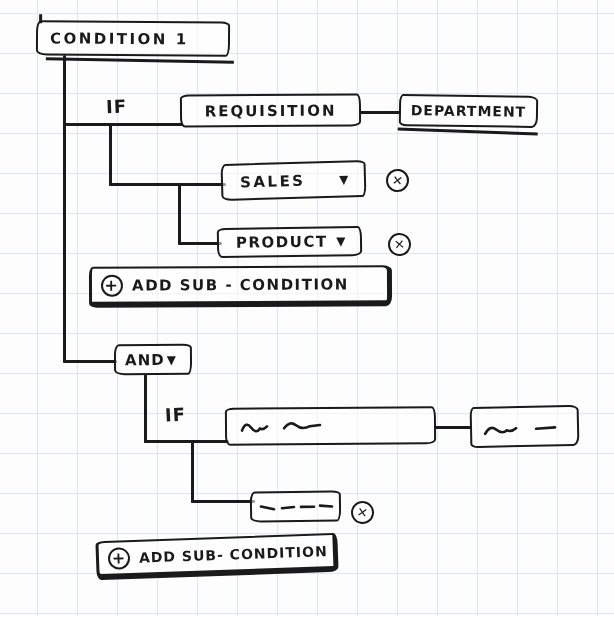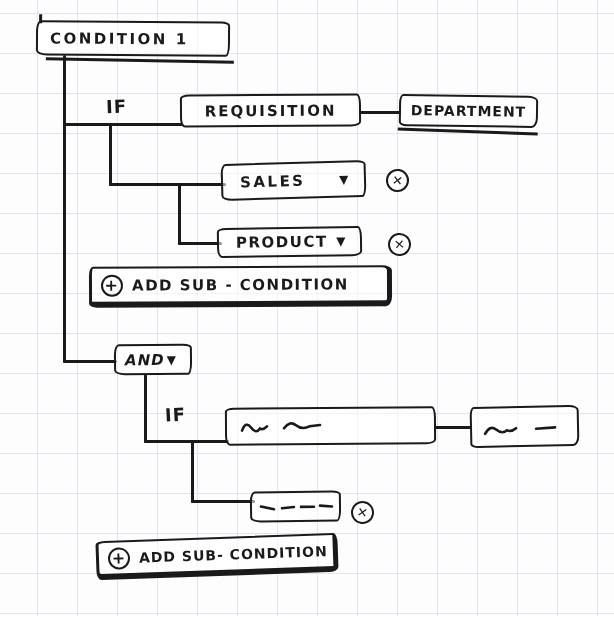--- a/index.html
+++ b/index.html
@@ -112,21 +112,21 @@
     <span class="x-glyph">✕</span>
   </div>
 
   <div class="box sk-c add-btn" style="left:89px;top:266px;width:303px;height:41px;transform:rotate(-0.3deg);">
     <span class="plus">
       <span>+</span>
     </span>
     <span class="label-text">ADD SUB - CONDITION</span>
   </div>
 
-  <div class="box sk-a operator" style="left:114px;top:344px;width:78px;height:31px;transform:rotate(-0.5deg);font-style:italic;">
+  <div class="box sk-a operator" style="left:114px;top:344px;width:78px;height:31px;transform:rotate(-0.5deg);">
     <span class="label-text">AND</span>
     <span class="dd-caret">▼</span>
   </div>
 
   <div class="if-label" style="left:165px;top:404px;transform:rotate(-3deg);">IF</div>
 
   <div class="box sk-b placeholder" style="left:225px;top:407px;width:211px;height:38px;transform:rotate(-0.4deg);">
     <svg class="sketch-svg" width="205" height="32" viewBox="0 0 205 32">
       <path d="M15 20 q4 -10 9 -3 t9 1 q3 2 7 -2" fill="none" stroke="#1a1a1a" stroke-width="2.6" stroke-linecap="round"></path>
       <path d="M57 18 q6 -8 12 -3 t14 1 l10 -1" fill="none" stroke="#1a1a1a" stroke-width="2.6" stroke-linecap="round"></path>

